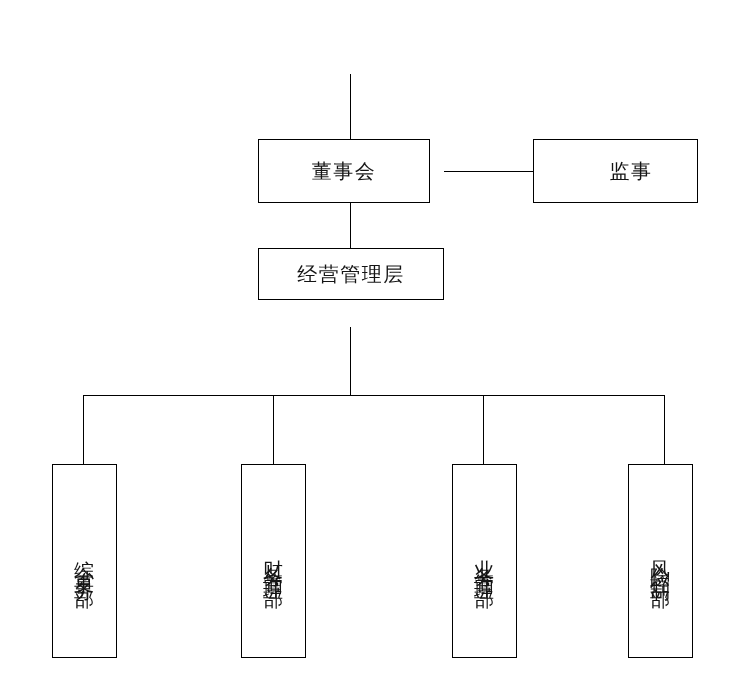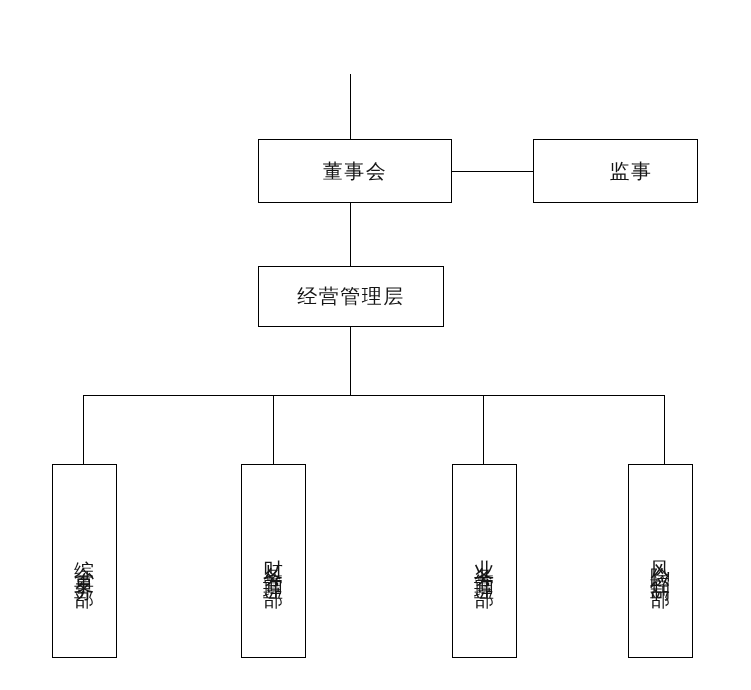--- a/index.html
+++ b/index.html
@@ -58,27 +58,27 @@
 <div id="chart-canvas" style="background: rgb(255, 255, 255);">
     <div class="connector v" style="left: 350px; top: 74px; background: rgb(0, 0, 0); height: 65px;"></div>
     <div class="connector h" style="left: 444px; top: 171px; background: rgb(0, 0, 0); width: 89px;"></div>
     <div class="connector v" style="left: 350px; top: 203px; background: rgb(0, 0, 0); height: 63px;"></div>
     <div class="connector v" style="left: 350px; top: 327px; background: rgb(0, 0, 0); height: 69px;"></div>
     <div class="connector h" style="left: 83px; top: 395px; background: rgb(0, 0, 0); width: 582px;"></div>
     <div class="connector v" style="left: 83px; top: 395px; background: rgb(0, 0, 0); height: 69px;"></div>
     <div class="connector v" style="left: 273px; top: 395px; background: rgb(0, 0, 0); height: 69px;"></div>
     <div class="connector v" style="left: 483px; top: 395px; background: rgb(0, 0, 0); height: 69px;"></div>
     <div class="connector v" style="left: 664px; top: 395px; background: rgb(0, 0, 0); height: 69px;"></div>
-    <div class="node-box" style="left: 258px; top: 139px; width: 194px; height: 64px; border-color: rgb(0, 0, 0);">
+    <div class="node-box" style="left: 258px; top: 139px; width: 172px; height: 64px; border-color: rgb(0, 0, 0);">
       <span class="node-label" style="color: rgb(20, 20, 20);">董事会</span>
     </div>
     <div class="node-box" style="left: 533px; top: 139px; width: 165px; height: 64px; border-color: rgb(0, 0, 0); padding-left: 31px;">
       <span class="node-label" style="color: rgb(20, 20, 20);">监事</span>
     </div>
-    <div class="node-box" style="left: 258px; top: 266px; width: 186px; height: 61px; border-color: rgb(0, 0, 0);">
+    <div class="node-box" style="left: 258px; top: 248px; width: 186px; height: 52px; border-color: rgb(0, 0, 0);">
       <span class="node-label" style="color: rgb(20, 20, 20);">经营管理层</span>
     </div>
     <div class="node-box vertical" style="left: 52px; top: 464px; width: 65px; height: 194px; border-color: rgb(0, 0, 0);">
       <span class="node-label" style="color: rgb(20, 20, 20);">综合事务部</span>
     </div>
     <div class="node-box vertical" style="left: 241px; top: 464px; width: 65px; height: 194px; border-color: rgb(0, 0, 0);">
       <span class="node-label" style="color: rgb(20, 20, 20);">财务管理部</span>
     </div>
     <div class="node-box vertical" style="left: 452px; top: 464px; width: 65px; height: 194px; border-color: rgb(0, 0, 0);">
       <span class="node-label" style="color: rgb(20, 20, 20);">业务管理部</span>

